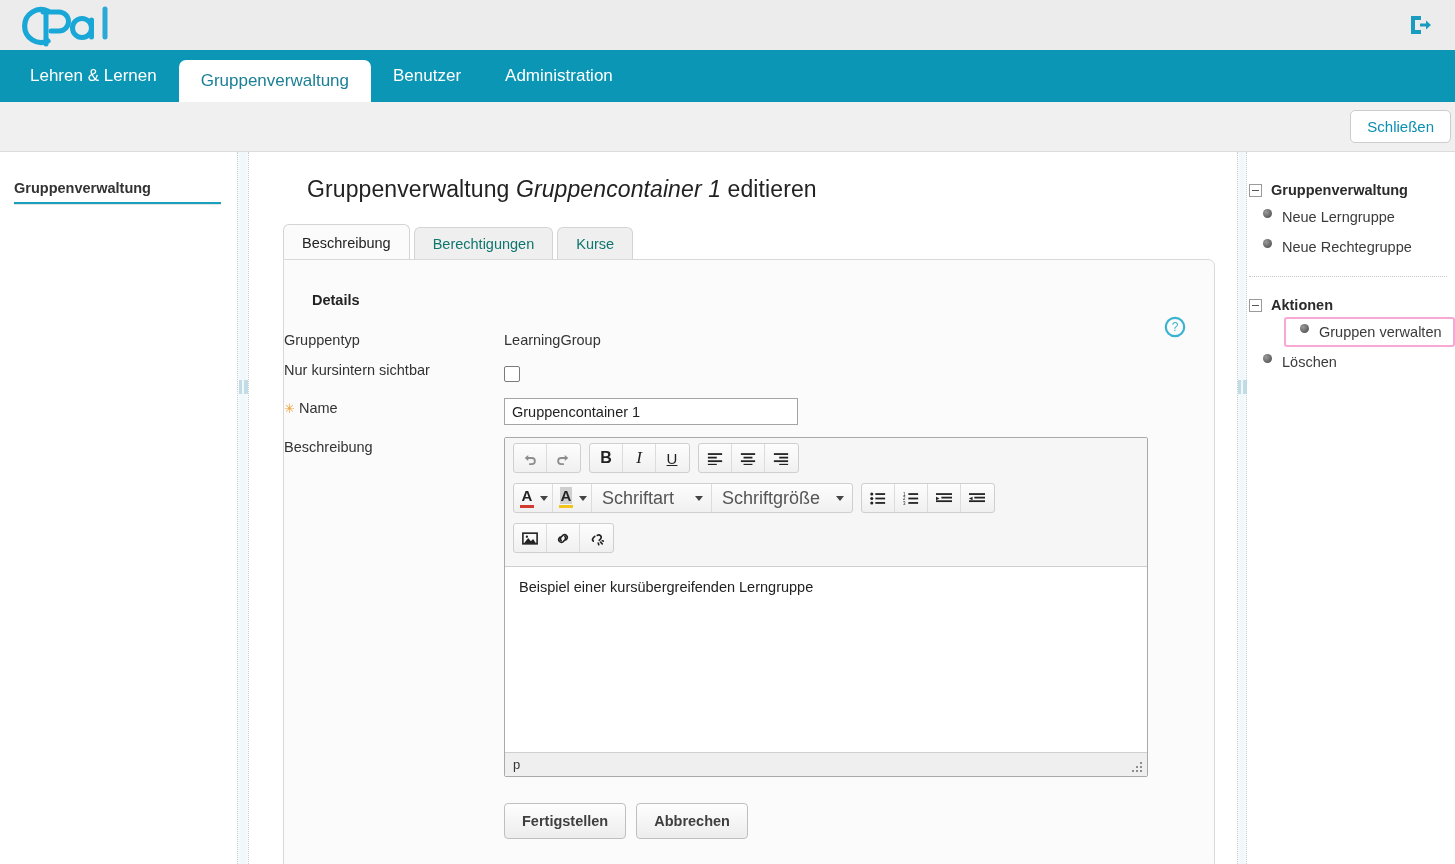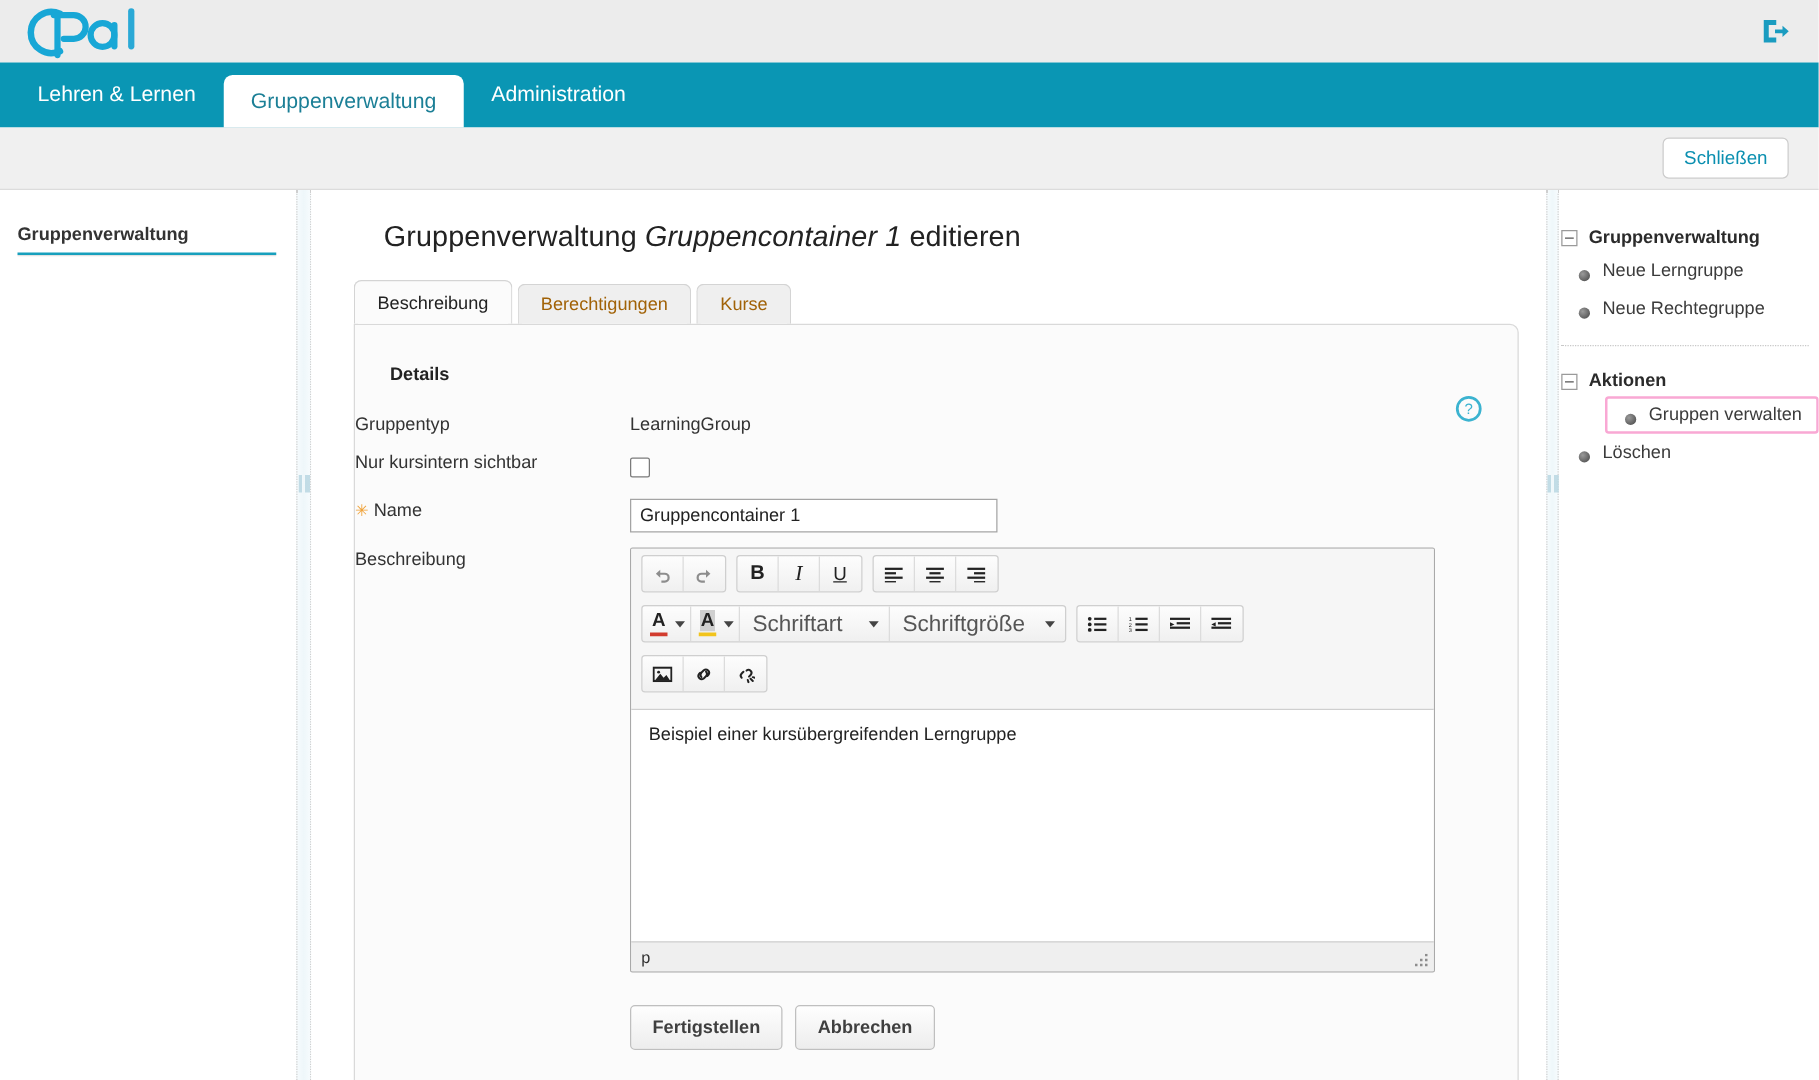--- a/index.html
+++ b/index.html
@@ -60,21 +60,21 @@
 
   
   .subbar {
     height: 50px;
     background: #f0f0f0;
     border-bottom: 1px solid #dcdcdc;
     position: relative;
   }
   .btn-schliessen {
     position: absolute;
-    right: 24px; top: 8px;
+    right: 4px; top: 8px;
     background: #fff;
     border: 1px solid #ccc;
     border-radius: 5px;
     color: #0a8fb0;
     font-size: 15px;
     padding: 7px 16px;
     cursor: pointer;
     font-family: "Liberation Sans", sans-serif;
   }
 
@@ -161,21 +161,21 @@
     z-index: 2;
     height: 36px;
   }
   .tab {
     font-size: 14.5px;
     padding: 9px 18px 8px 18px;
     border: 1px solid #d4d4d4;
     border-bottom: none;
     border-radius: 6px 6px 0 0;
     background: #efefef;
-    color: #a16207;
+    color: #0f766e;
     margin-right: 4px;
     cursor: pointer;
     line-height: 1;
   }
   .tab.active {
     background: #fbfbfb;
     color: #222;
     border-color: #d4d4d4;
     padding-top: 11px;
     padding-bottom: 9px;
@@ -367,21 +367,21 @@
     background: #fff;
     position: relative;
     flex: 0 0 13px;
   }
   .rs-toggle:after {
     content: "";
     position: absolute; left: 2px; top: 5px;
     width: 7px; height: 1px; background: #555;
   }
   .rs-item {
-    display: flex; align-items: flex-end; gap: 10px;
+    display: flex; align-items: flex-start; gap: 10px;
     font-size: 14.5px; color: #3b3b3b;
     padding: 5px 6px 5px 14px;
     cursor: pointer;
     border: 2px solid transparent;
     border-radius: 3px;
   }
   .rs-item.highlight {
     border: 2px solid #f9a8d4;
     margin-left: 37px;
   }
@@ -428,20 +428,21 @@
       <path d="M4 4 h10 v4 h-6 v10 h6 v4 h-10 z" fill="#1a9cc0"></path>
       <path d="M13 13 h9" stroke="#1a9cc0" stroke-width="3" fill="none"></path>
       <path d="M19 8.5 L24 13 L19 17.5 z" fill="#1a9cc0"></path>
     </svg>
   </div>
 </div>
 
 <div class="mainnav">
   <div class="navitem">Lehren &amp; Lernen</div>
   <div class="navitem active">Gruppenverwaltung</div>
+  <div class="navitem">Benutzer</div>
   <div class="navitem">Administration</div>
 </div>
 
 <div class="subbar">
   <button class="btn-schliessen">Schließen</button>
 </div>
 
 <div class="layout">
 
   <div class="left-col">

